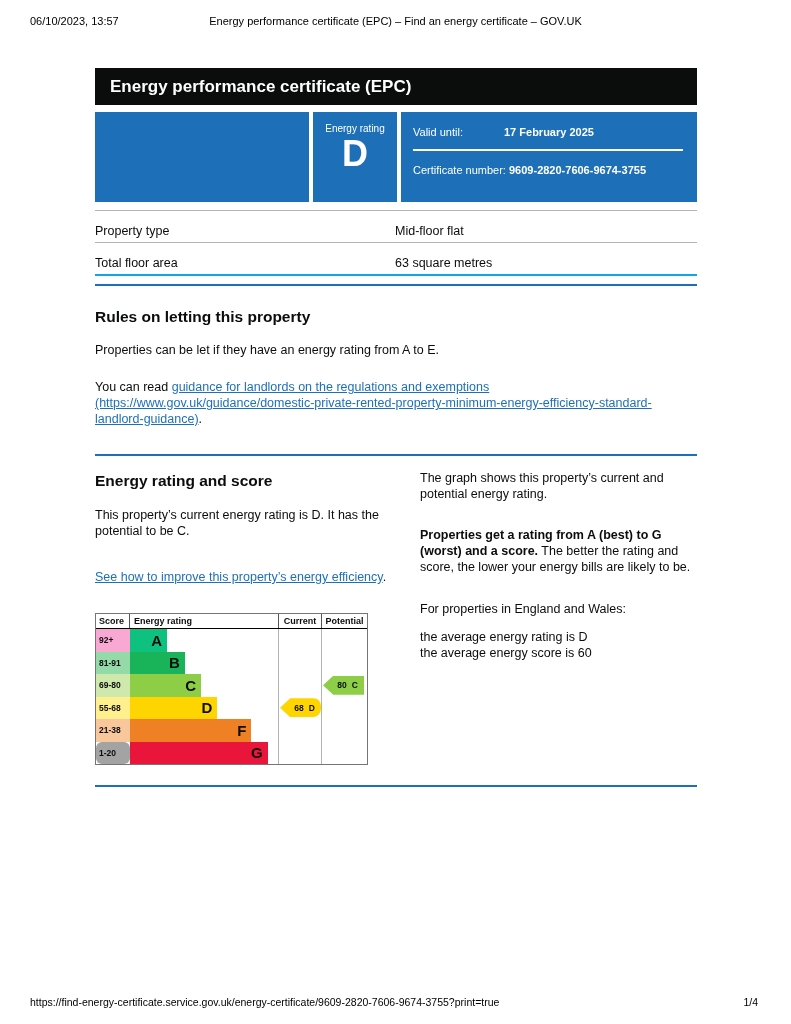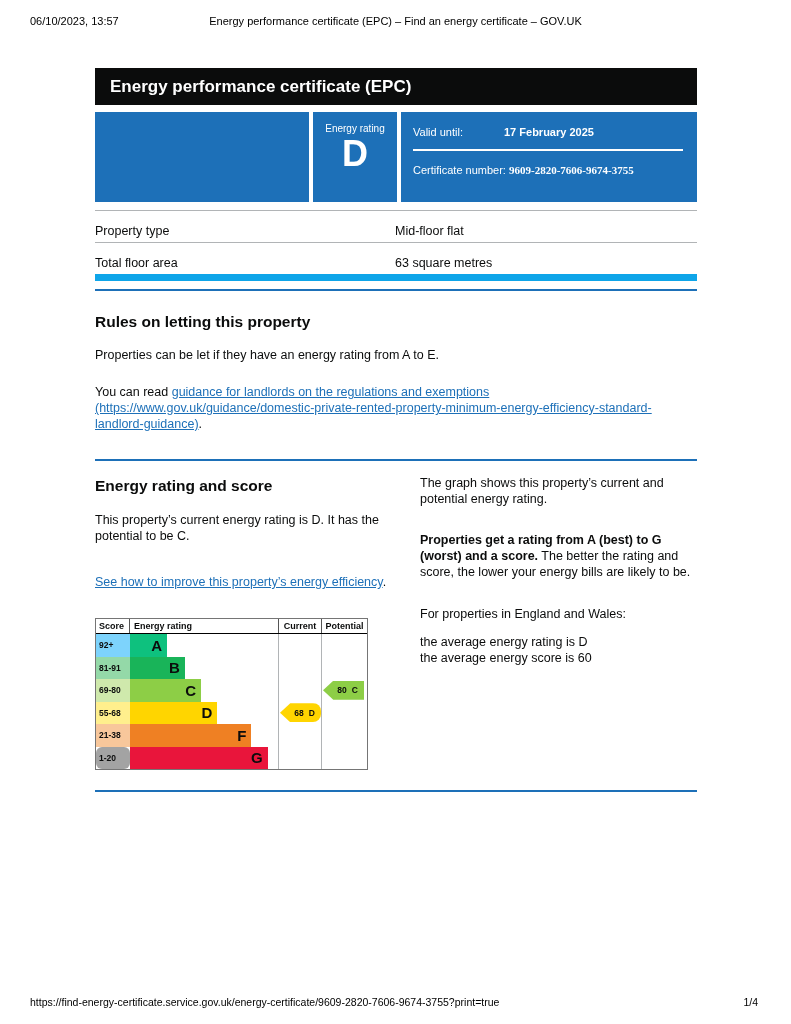--- a/index.html
+++ b/index.html
@@ -23,25 +23,25 @@
   .bb-address { width: 214px; }
   .bb-rating { width: 84px; display: flex; flex-direction: column; align-items: center; padding-top: 11px; }
   .bb-rating .rating-label { font-size: 10px; }
   .bb-rating .rating-letter { font-size: 36px; font-weight: bold; line-height: 38px; margin-top: 1px; }
   .bb-meta { flex: 1; padding: 14px 14px 0 12px; font-size: 11px; }
   .bb-valid-row { display: flex; }
   .bb-valid-row .lbl { width: 91px; }
   .bb-valid-row .val { font-weight: bold; }
   .bb-divider { border: none; border-top: 2px solid #fff; margin: 11px 0 13px 0; }
   .bb-cert-row .lbl { }
-  .bb-cert-row .val { font-weight: bold; font-family: Liberation Serif, serif; }
+  .bb-cert-row .val { font-weight: bold; }
 
   .prop-table { margin-top: 8px; font-size: 12.5px; }
   .prop-row { display: flex; border-top: 1px solid #b1b4b6; padding: 13px 0 4px 0; }
-  .prop-row:last-of-type { border-bottom: 7px solid #0ea5e9; }
+  .prop-row:last-of-type { border-bottom: 2px solid #0ea5e9; }
   .prop-label { width: 300px; }
   .blue-rule { border: none; border-top: 2px solid #1d70b8; margin-top: 8px; }
   .blue-rule-2 { border: none; border-top: 2px solid #1d70b8; margin-top: 27px; }
   .blue-rule-3 { border: none; border-top: 2px solid #1d70b8; margin-top: 20px; }
 
   h2.section-heading { font-size: 15.5px; font-weight: bold; margin-top: 22px; }
   p.body-text { font-size: 12.5px; line-height: 16px; margin-top: 16px; }
   a.gov-link { color: #1d70b8; text-decoration: underline; }
   .link-wrap { overflow-wrap: break-word; word-wrap: break-word; }
 
@@ -130,21 +130,21 @@
 
       <div class="epc-chart">
         <div class="chart-header">
           <div class="ch-score">Score</div>
           <div class="ch-rating">Energy rating</div>
           <div class="ch-current">Current</div>
           <div class="ch-potential">Potential</div>
         </div>
         <div id="chart-body">
             <div class="chart-row">
-              <div class="cr-score" style="background: #7dd3fc;">92+</div>
+              <div class="cr-score" style="background: #f9a8d4;">92+</div>
               <div class="cr-bandarea">
                 <div class="cr-band" style="background: rgb(14, 193, 126); width: 25%;">A</div>
               </div>
               <div class="cr-current"></div>
               <div class="cr-potential"></div>
             </div>
             <div class="chart-row">
               <div class="cr-score" style="background: rgb(148, 217, 168);">81-91</div>
               <div class="cr-bandarea">
                 <div class="cr-band" style="background: rgb(25, 180, 89); width: 37%;">B</div>

